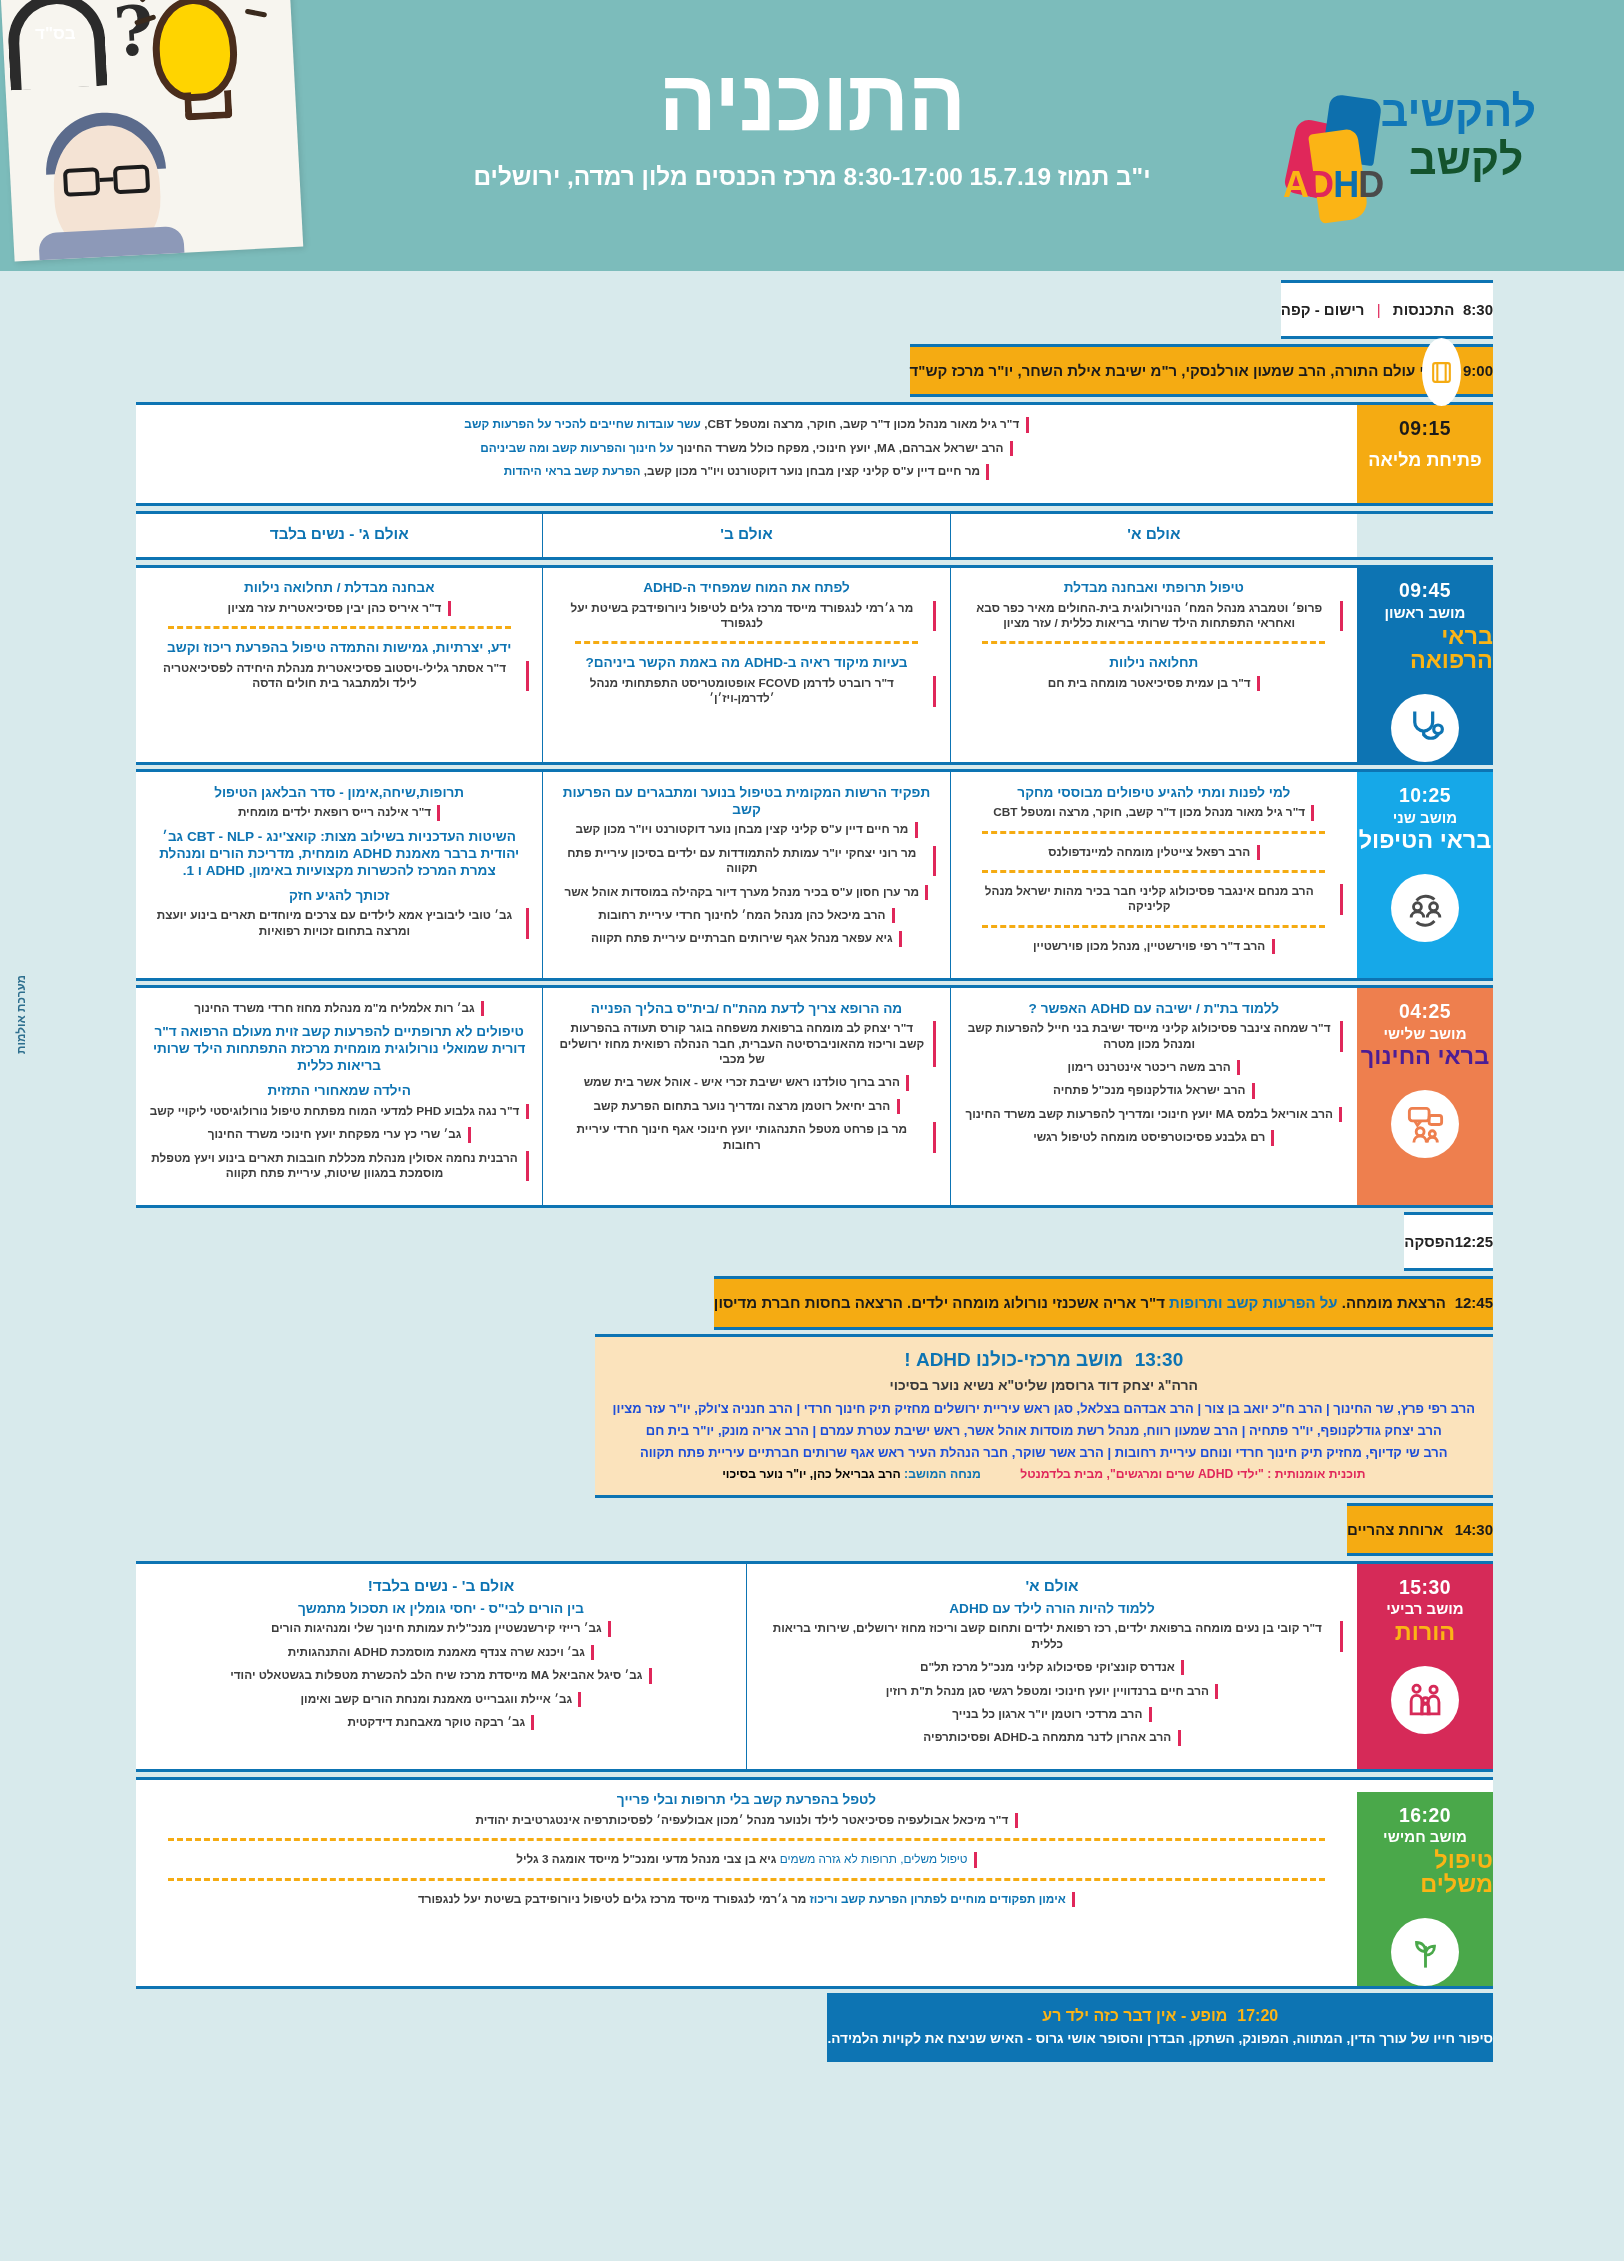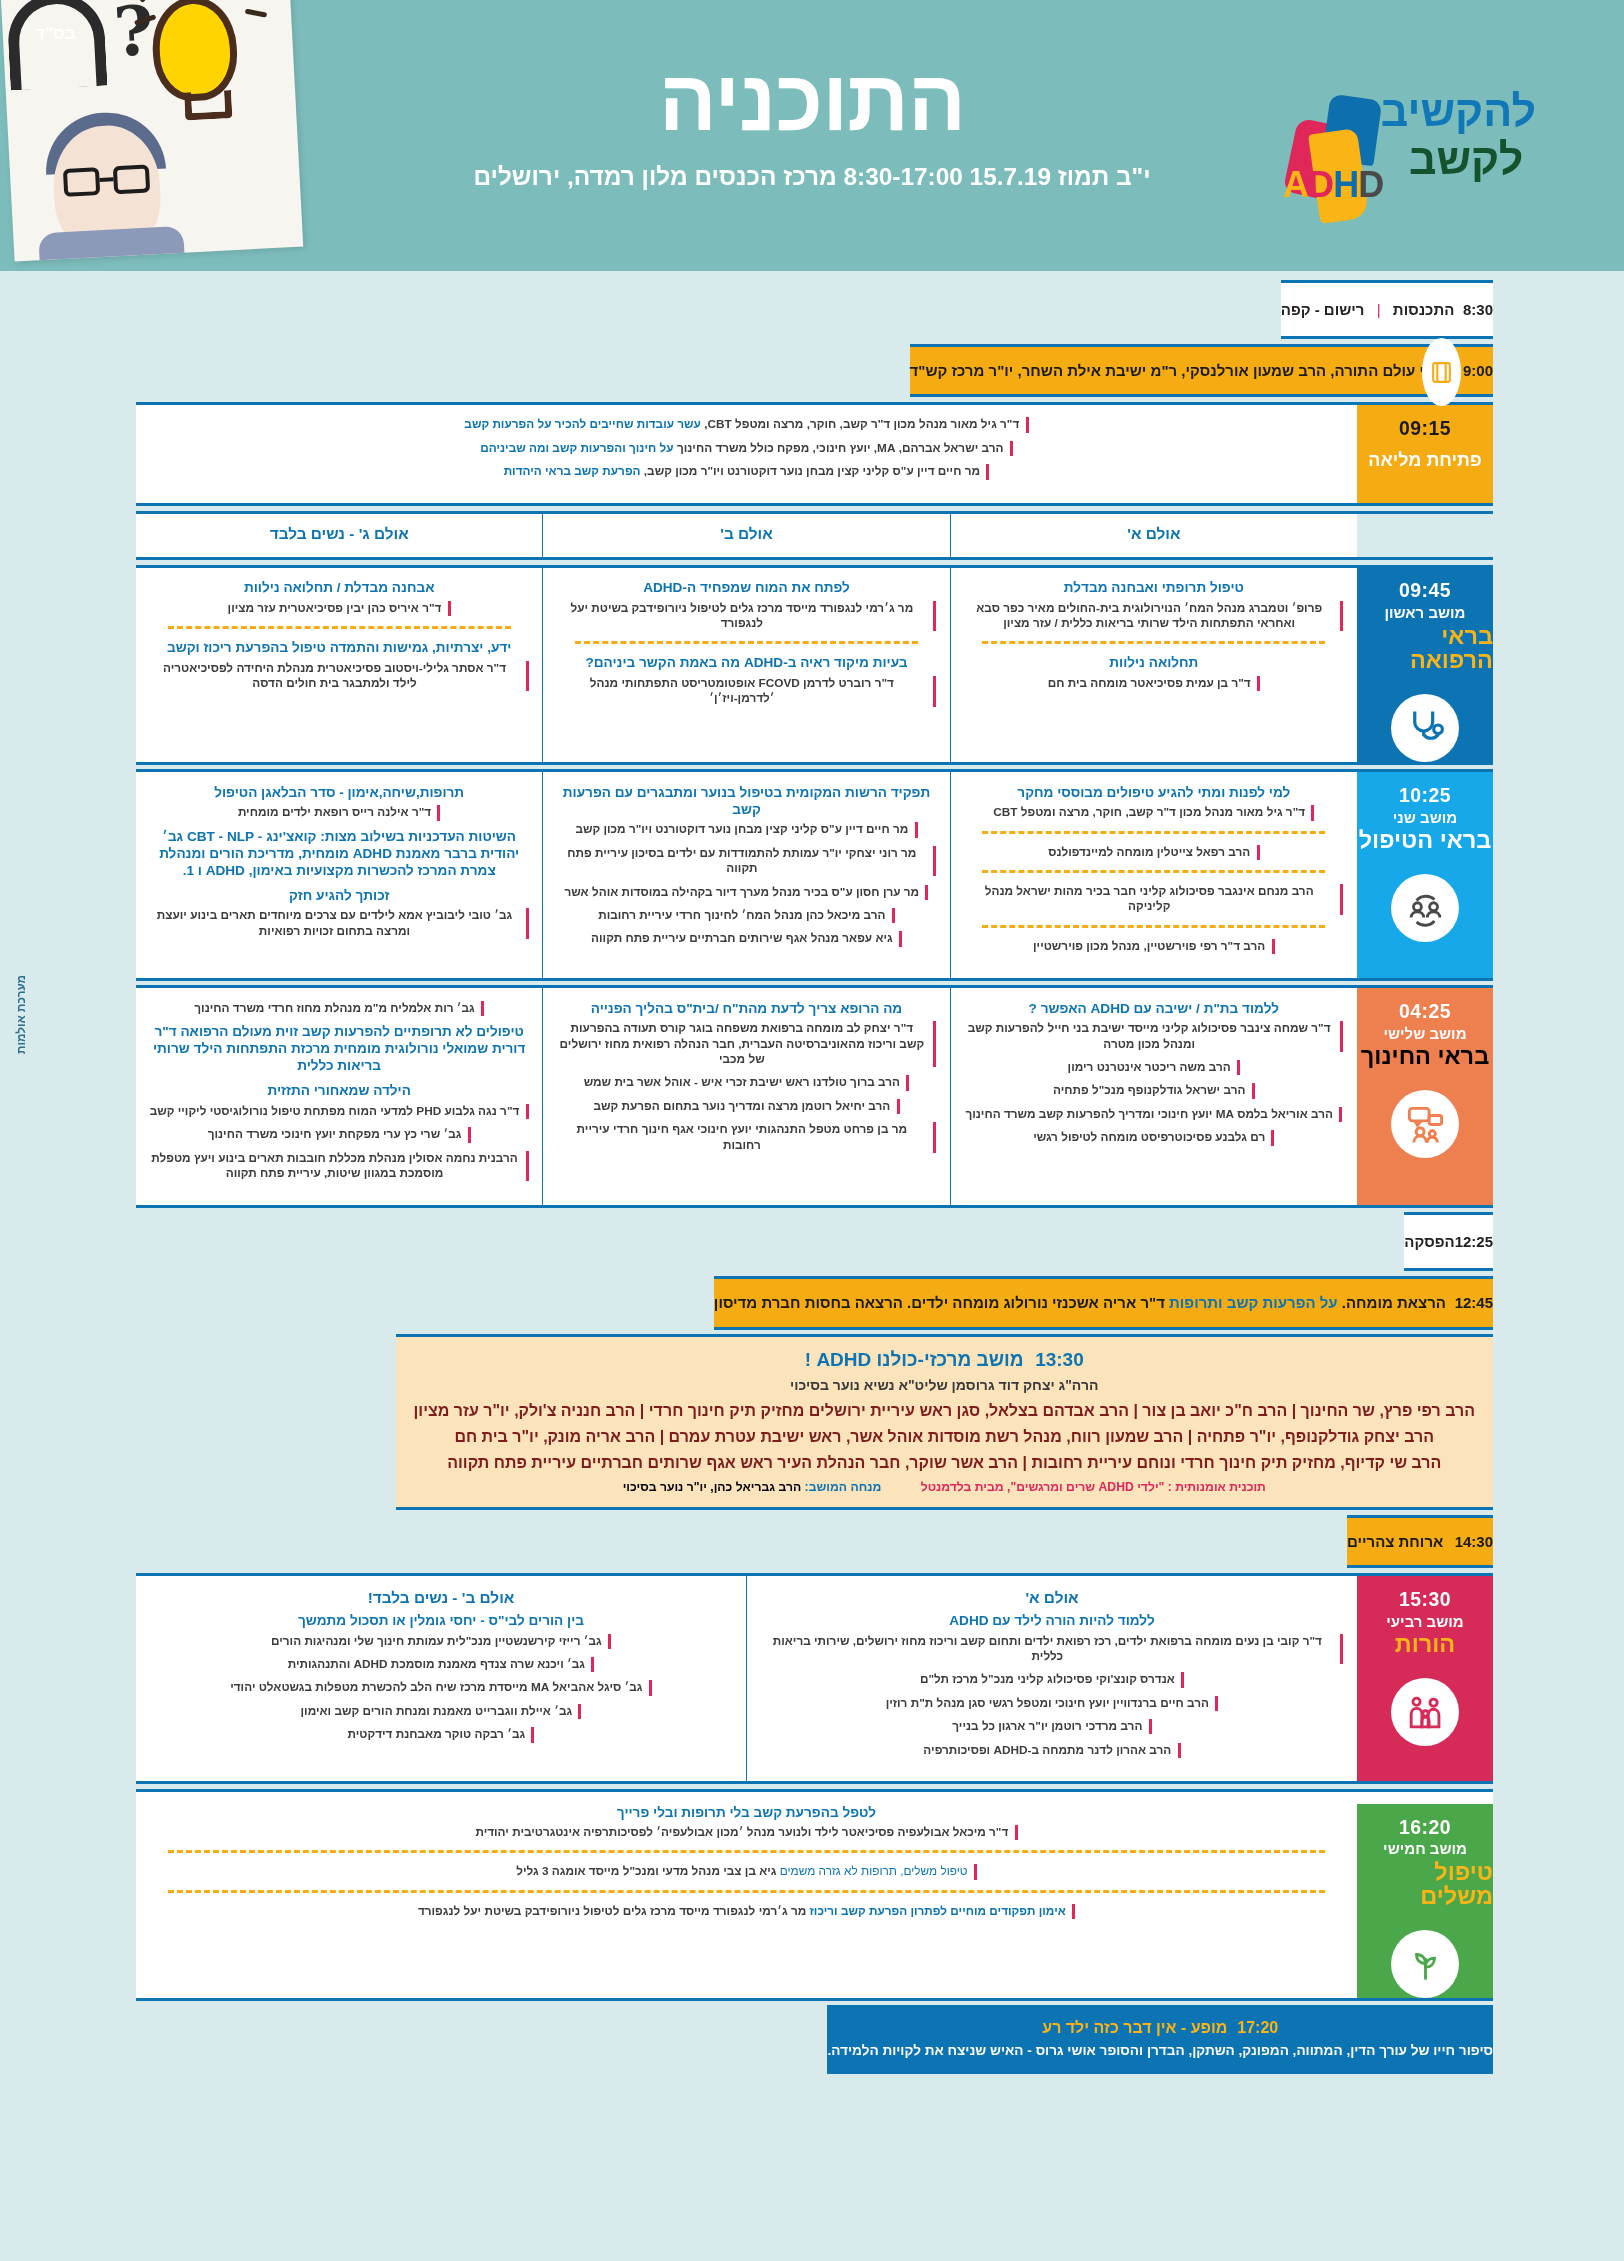--- a/index.html
+++ b/index.html
@@ -126,21 +126,21 @@
     display:flex;align-items:center;justify-content:center;
   }
   .badge-oval svg{ width:25px;height:25px; }
 
   .cream-row{
     background:#fbe3bc; border-top:3.2px solid #0d74b3; border-bottom:3.2px solid #0d74b3;
     text-align:center; padding:11.8px 18px 13.6px;
   }
   .cream-title{ color:#0d74b3; font-size:19px; font-weight:700; margin-bottom:6.3px;}
   .cream-sub{ color:#3a3a3a; font-size:14px; font-weight:700; margin-bottom:7.2px;}
-  .cream-line{ color:#7f1d1d; font-size:16px; font-weight:600; margin:4.1px 0; line-height:1.35;}
+  .cream-line{ color:#1d4ed8; font-size:13px; font-weight:600; margin:4.1px 0; line-height:1.35;}
   .cream-foot{ font-size:12.2px; font-weight:700; margin-top:6.3px;}
   .cream-foot .pink{ color:#e0275a; }
   .cream-foot .bluebox{ color:#0d74b3; }
 
   .blue-row{
     background:#0d74b3; text-align:center; padding:13.6px 0 15.4px;
   }
   .blue-row .l1{ color:#fbb415; font-size:16px; font-weight:700; }
   .blue-row .l2{ color:#ffffff; font-size:13.6px; font-weight:600; margin-top:6.3px;}
 
@@ -162,21 +162,21 @@
   .timecol .ico{
     width:68px;height:68px;background:#ffffff;border-radius:50%;
     margin-top:21px; display:flex;align-items:center;justify-content:center;
   }
   .timecol .ico svg{ width:43px;height:43px;}
   .c-blue-dark{ background:#0d74b3; }
   .c-blue-dark .big{ color:#fbb415; }
   .c-blue-light{ background:#16a8e8; }
   .c-blue-light .big{ color:#ffffff; }
   .c-orange{ background:#ee7f4e; }
-  .c-orange .big{ color:#000000; }
+  .c-orange .big{ color:#4c1d95; }
   .c-pink{ background:#d62a58; }
   .c-pink .big{ color:#fbb415; }
   .c-green{ background:#4aa84a;margin-top:12px; }
   .c-green .big{ color:#fbb415; }
 
   .hall{
     flex:1 1 0; padding:12.7px 13.6px 15.4px; text-align:center;
     border-left:1.8px solid #0d74b3;
   }
   .hall:last-child{ border-left:none; }

